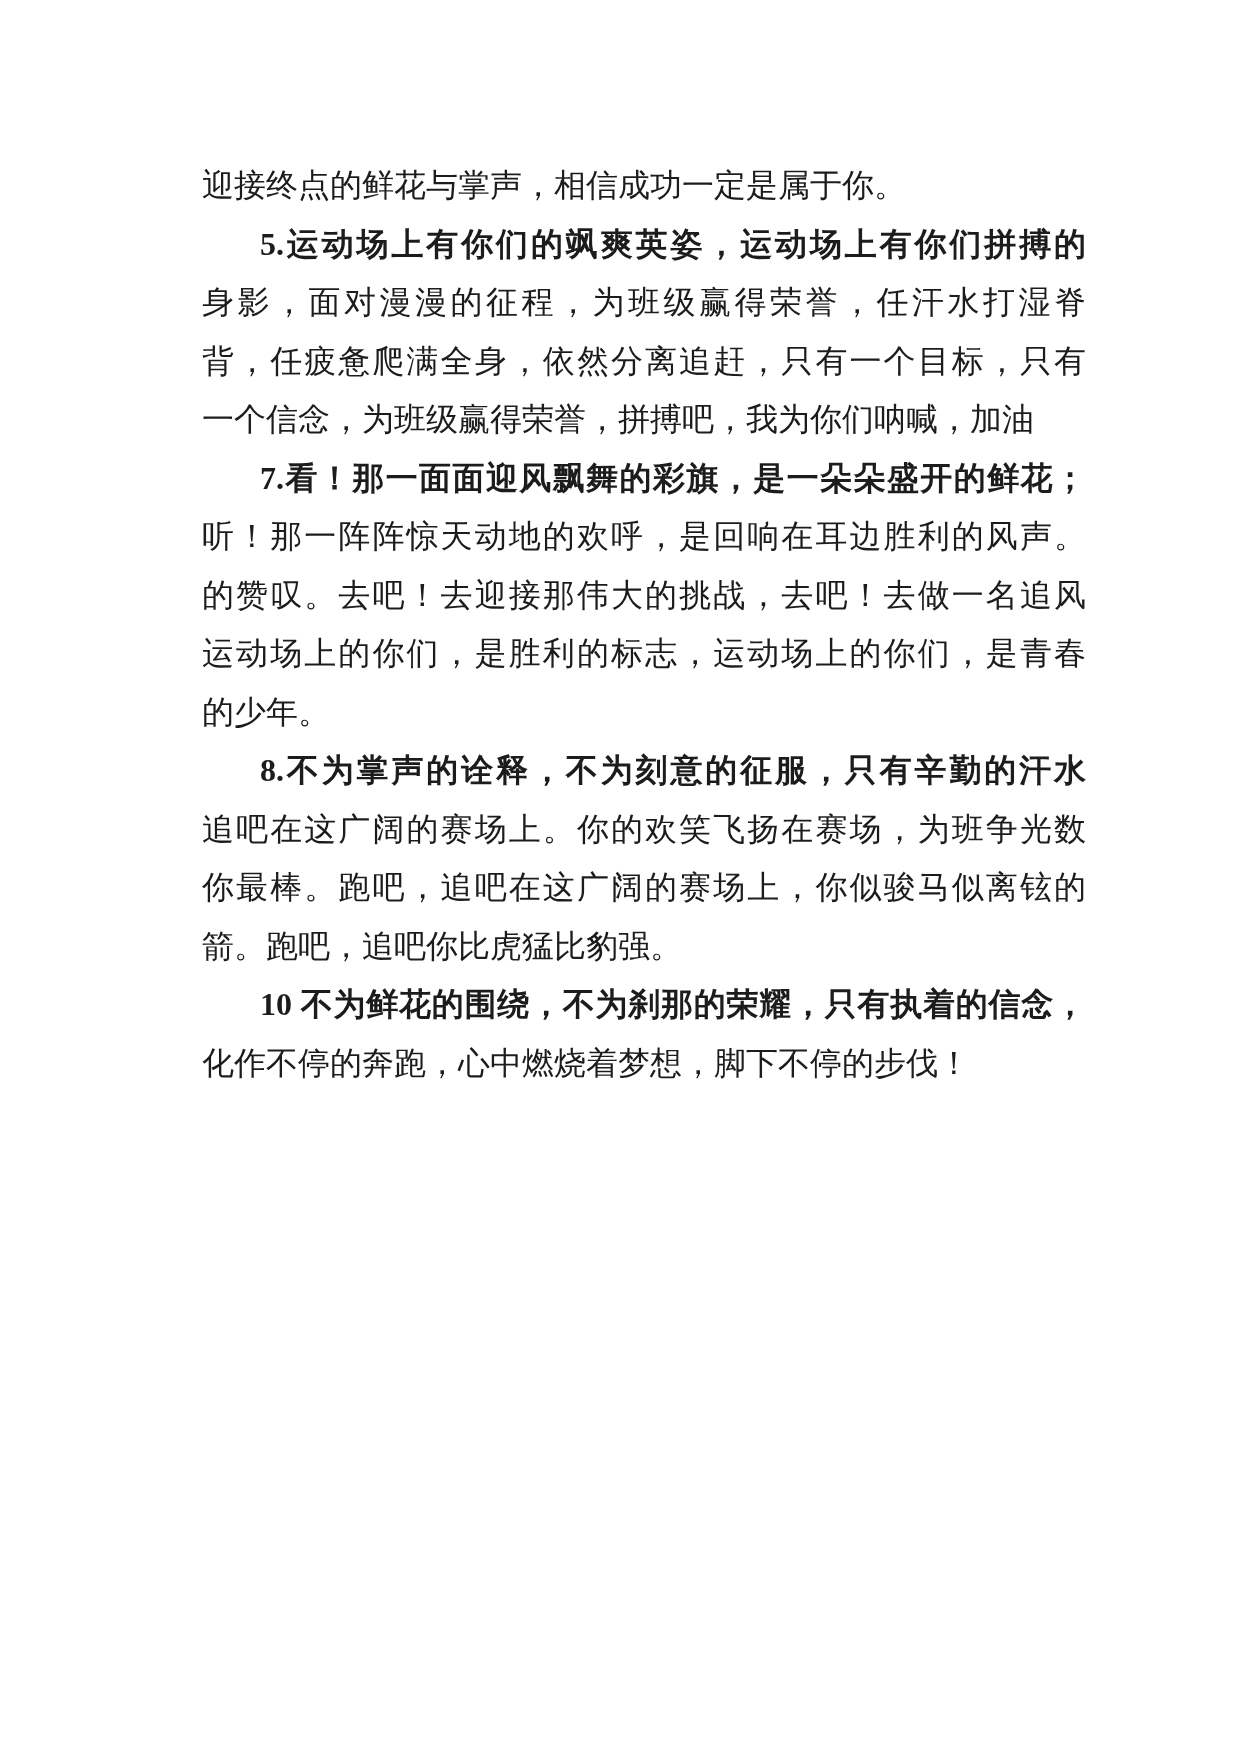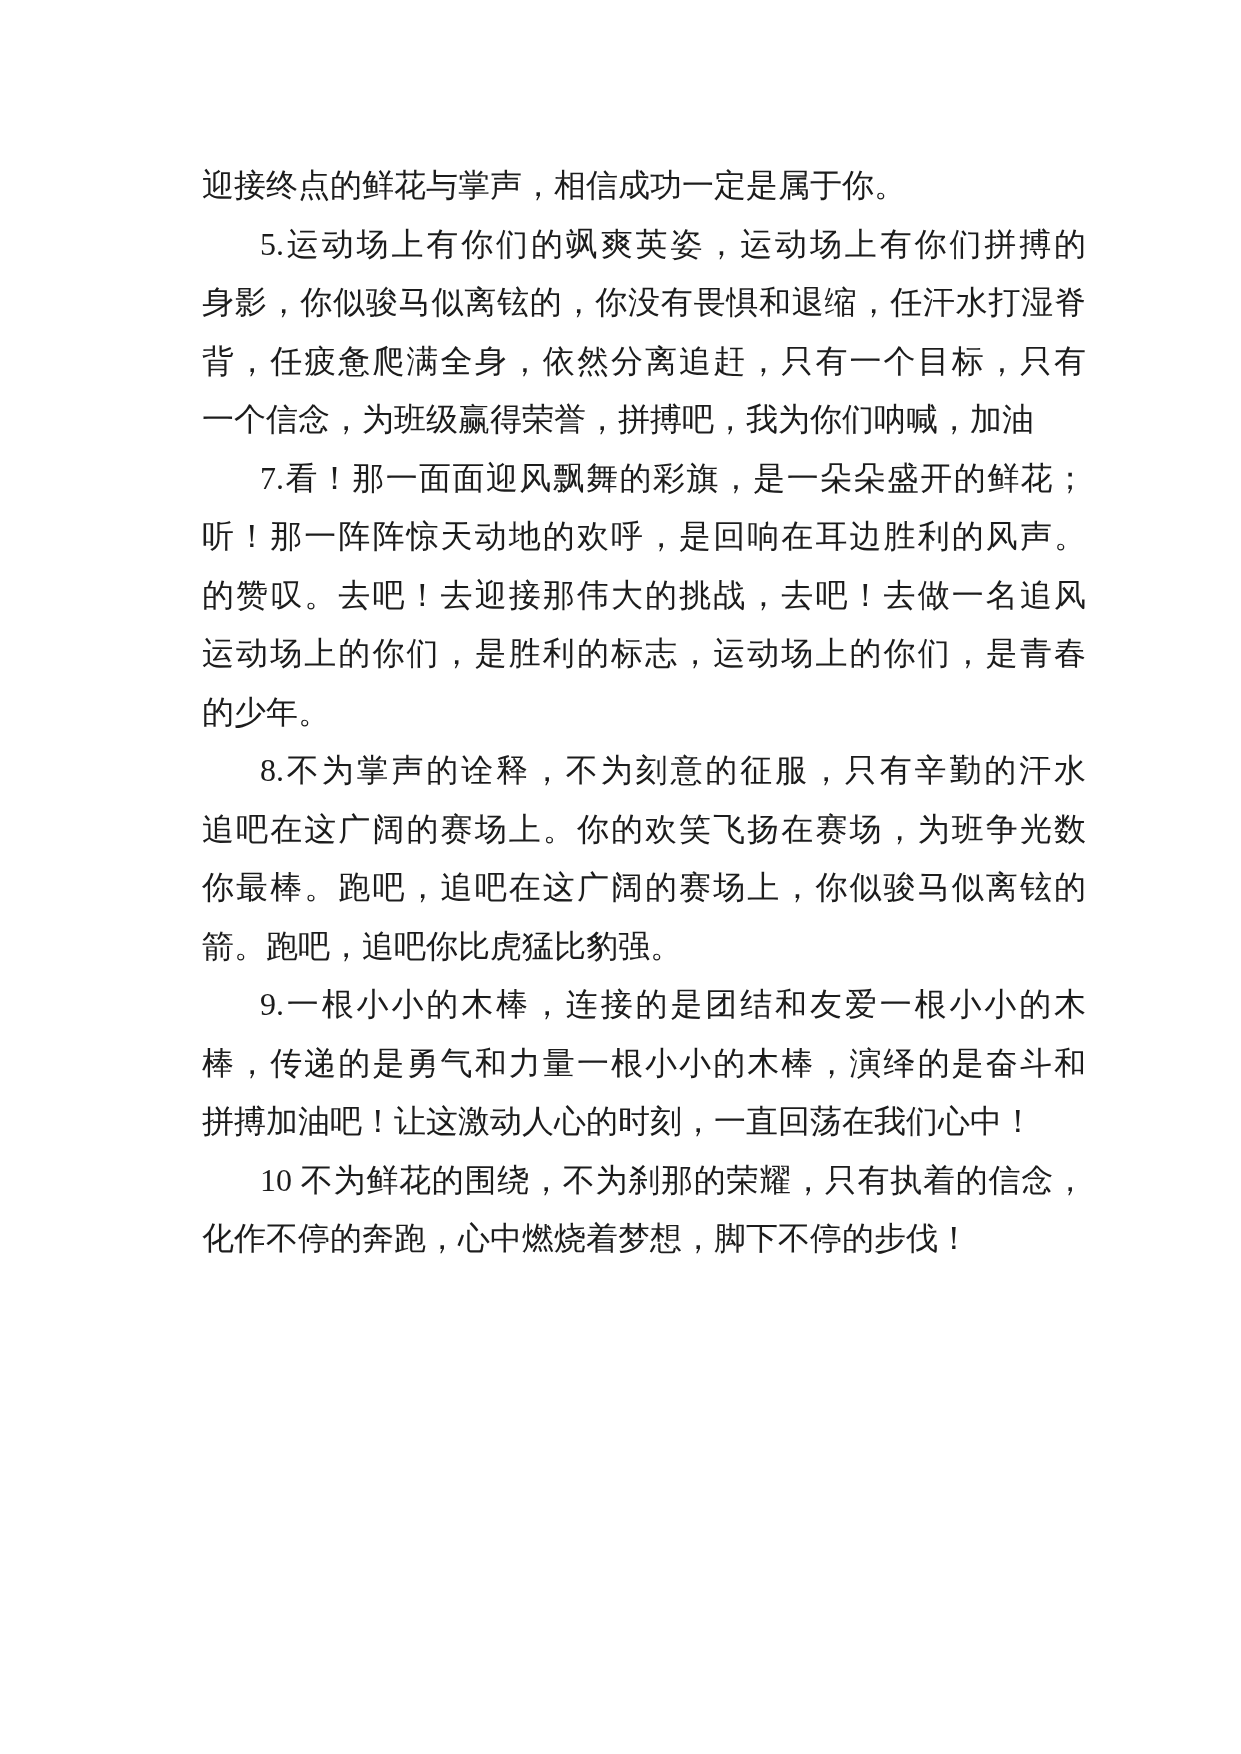--- a/index.html
+++ b/index.html
@@ -33,52 +33,48 @@
   .line {
     display: block;
     text-align: justify;
     text-align-last: justify;
   }
   .line:last-child {
     text-align-last: auto;
   }
   p.indent .line:first-child {
     text-indent: 58px;
+    font-weight: bold;
   }
 </style>
 </head>
 <body>
 
 <div class="page">
   <div class="doc">
     <p class="para">
         <span class="line">迎接终点的鲜花与掌声，相信成功一定是属于你。</span>
       </p>
     <p class="para indent">
         <span class="line">5.运动场上有你们的飒爽英姿，运动场上有你们拼搏的</span>
-        <span class="line">身影，你似骏马似离铉的，你没有畏惧和退缩，任汗水打湿脊</span>
+        <span class="line">身影，面对漫漫的征程，为班级赢得荣誉，任汗水打湿脊</span>
         <span class="line">背，任疲惫爬满全身，依然分离追赶，只有一个目标，只有</span>
         <span class="line">一个信念，为班级赢得荣誉，拼搏吧，我为你们呐喊，加油</span>
       </p>
     <p class="para indent">
         <span class="line">7.看！那一面面迎风飘舞的彩旗，是一朵朵盛开的鲜花；</span>
         <span class="line">听！那一阵阵惊天动地的欢呼，是回响在耳边胜利的风声。</span>
         <span class="line">的赞叹。去吧！去迎接那伟大的挑战，去吧！去做一名追风</span>
         <span class="line">运动场上的你们，是胜利的标志，运动场上的你们，是青春</span>
         <span class="line">的少年。</span>
       </p>
     <p class="para indent">
         <span class="line">8.不为掌声的诠释，不为刻意的征服，只有辛勤的汗水</span>
         <span class="line">追吧在这广阔的赛场上。你的欢笑飞扬在赛场，为班争光数</span>
         <span class="line">你最棒。跑吧，追吧在这广阔的赛场上，你似骏马似离铉的</span>
         <span class="line">箭。跑吧，追吧你比虎猛比豹强。</span>
       </p>
     <p class="para indent">
-        <span class="line">9.一根小小的木棒，连接的是团结和友爱一根小小的木</span>
-        <span class="line">棒，传递的是勇气和力量一根小小的木棒，演绎的是奋斗和</span>
-        <span class="line">拼搏加油吧！让这激动人心的时刻，一直回荡在我们心中！</span>
-      </p>
-    <p class="para indent">
         <span class="line">10 不为鲜花的围绕，不为刹那的荣耀，只有执着的信念，</span>
         <span class="line">化作不停的奔跑，心中燃烧着梦想，脚下不停的步伐！</span>
       </p>
   </div>
 </div>
 
 </body></html>

